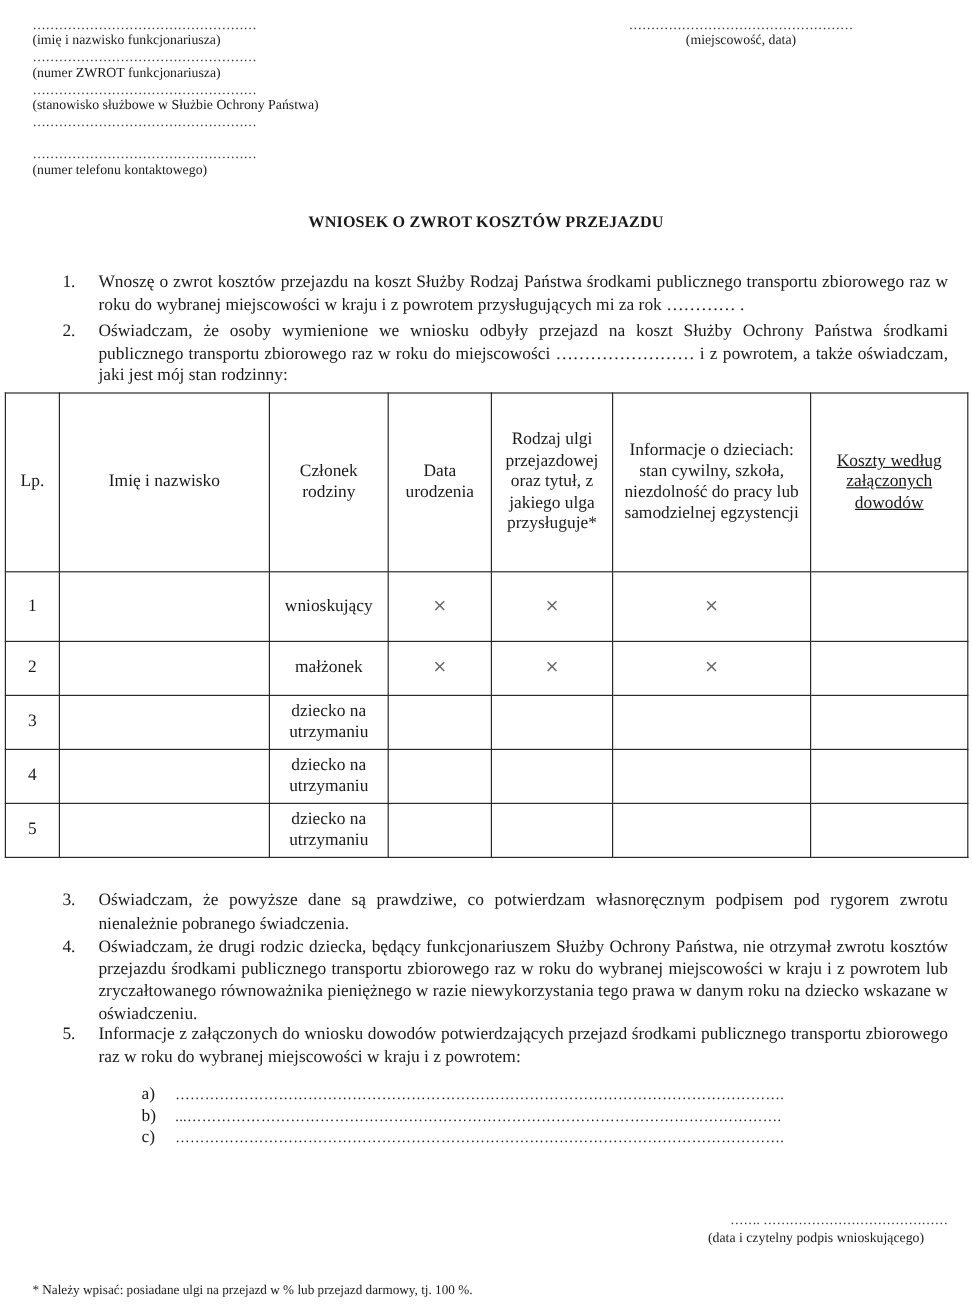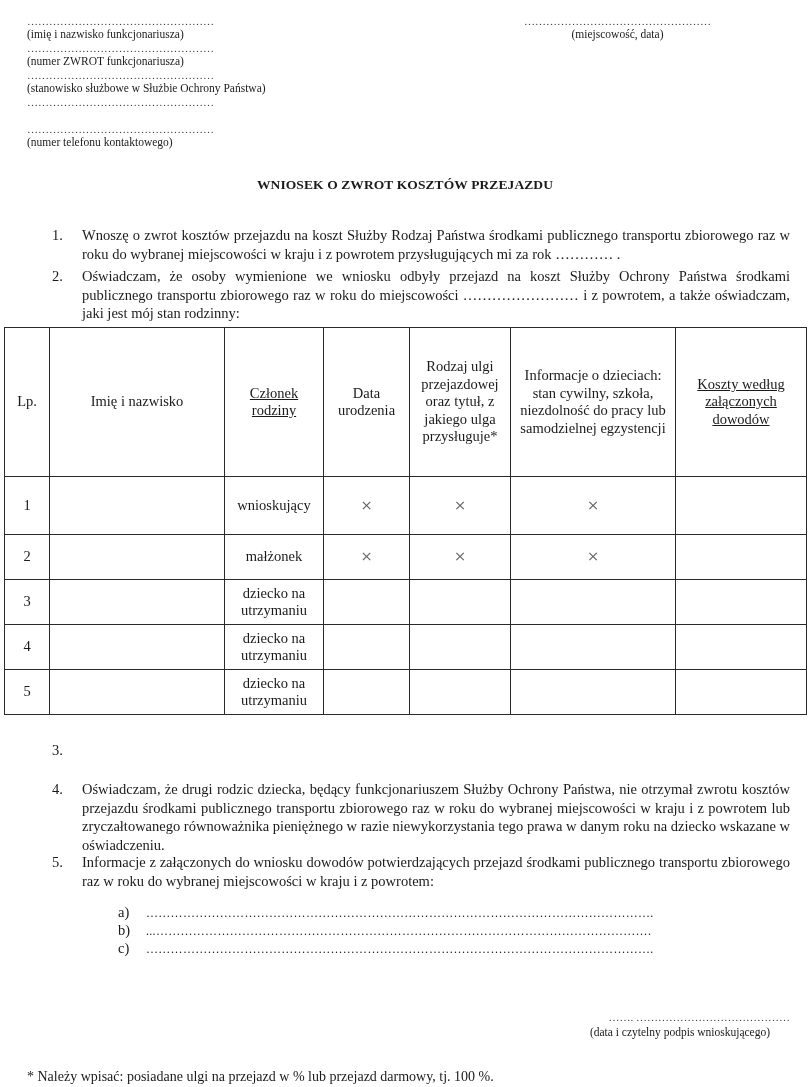--- a/index.html
+++ b/index.html
@@ -17,21 +17,21 @@
     position: absolute; left: 4px; top: 327px; border-collapse: collapse;
     width: 802px; table-layout: fixed;
   }
   table.fam td, table.fam th {
     border: 1.5px solid #2a2a2a; text-align: center; vertical-align: middle;
     font-size: 14.5px; line-height: 17.5px; font-weight: normal; padding: 0 2px;
   }
   table.fam th { height: 148px; }
   .x { color: #666; font-family: "DejaVu Sans", sans-serif; font-size: 12px; }
   .sub { font-size: 14.5px; line-height: 18px; }
-  .foot { font-size: 14px; }
+  .foot { font-size: 11px; }
 </style>
 </head>
 <body>
 
 <div class="abs" style="left:27px; top:16px; width:500px;">
   <div style="position:absolute; top:0;">
     <div class="dots" style="width:222px;">……………………………………………</div>
     <div class="small">(imię i nazwisko funkcjonariusza)</div>
   </div>
   <div style="position:absolute; top:27px;">
@@ -74,21 +74,21 @@
       <col style="width:99px">
       <col style="width:86px">
       <col style="width:101px">
       <col style="width:165px">
       <col style="width:131px">
   </colgroup>
   <tbody>
       <tr>
     <th>Lp.</th>
     <th>Imię i nazwisko</th>
-    <th style="padding:0 20px;text-decoration:underline;">Członek rodziny</th>
+    <th style="padding:0 20px;">Członek rodziny</th>
     <th style="padding:0 12px;">Data urodzenia</th>
     <th>Rodzaj ulgi przejazdowej oraz tytuł, z jakiego ulga przysługuje*</th>
     <th>Informacje o dzieciach: stan cywilny, szkoła, niezdolność do pracy lub samodzielnej egzystencji</th>
     <th style="padding:0 16px;text-decoration:underline;">Koszty według załączonych dowodów</th>
   </tr>
   <tr style="height:58px;">
     <td>1</td>
     <td></td>
     <td>wnioskujący</td>
     <td class="x">×</td>
@@ -130,20 +130,21 @@
     <td></td>
     <td></td>
     <td></td>
     <td></td>
   </tr>
 </tbody>
   </table>
 
 <div class="abs para" style="left:82px; top:740px; width:708px; line-height:20px;">
   <span class="num">3.</span>
+  <span>Oświadczam, że powyższe dane są prawdziwe, co potwierdzam własnoręcznym podpisem pod rygorem zwrotu nienależnie pobranego świadczenia.</span>
 </div>
 <div class="abs para" style="left:82px; top:780px; width:708px;">
   <span class="num">4.</span>
   <span>Oświadczam, że drugi rodzic dziecka, będący funkcjonariuszem Służby Ochrony Państwa, nie otrzymał zwrotu kosztów przejazdu środkami publicznego transportu zbiorowego raz w roku do wybranej miejscowości w kraju i z powrotem lub zryczałtowanego równoważnika pieniężnego w razie niewykorzystania tego prawa w danym roku na dziecko wskazane w oświadczeniu.</span>
 </div>
 <div class="abs para" style="left:82px; top:853px; width:708px;">
   <span class="num">5.</span>
   <span>Informacje z załączonych do wniosku dowodów potwierdzających przejazd środkami publicznego transportu zbiorowego raz w roku do wybranej miejscowości w kraju i z powrotem:</span>
 </div>
 

